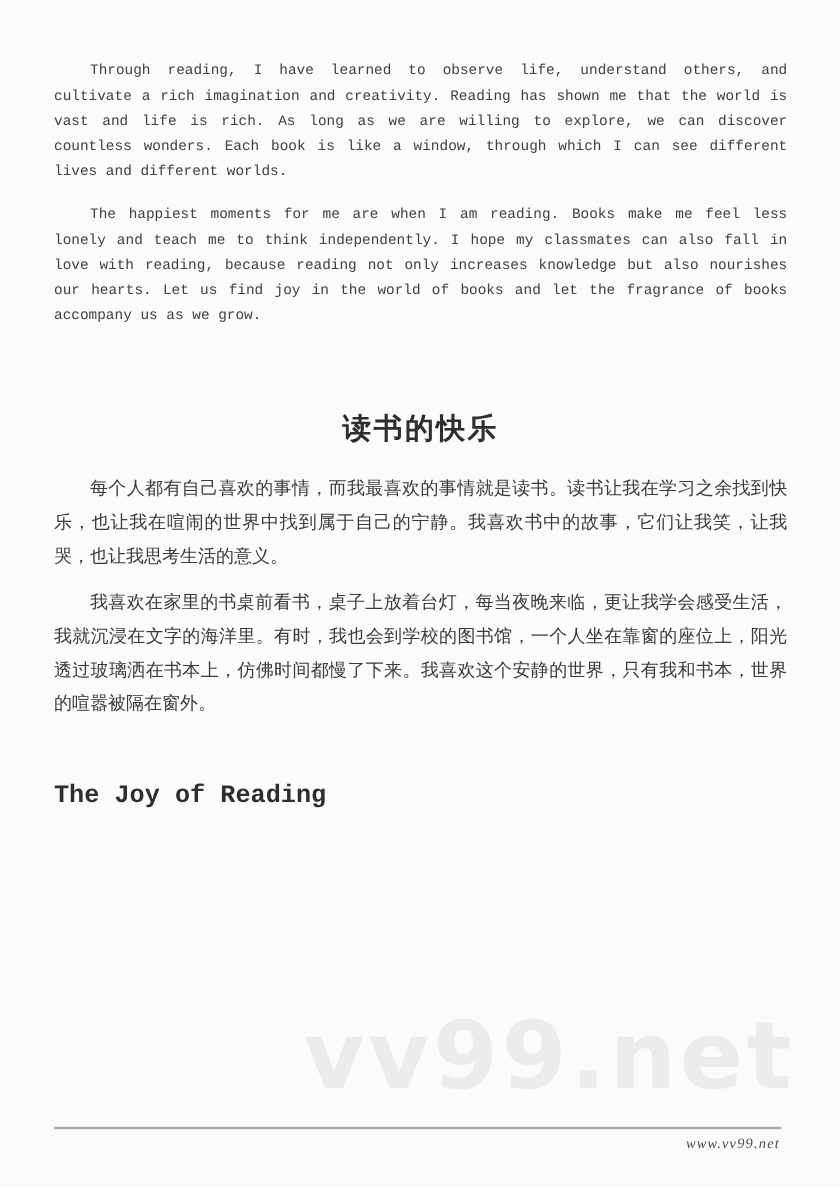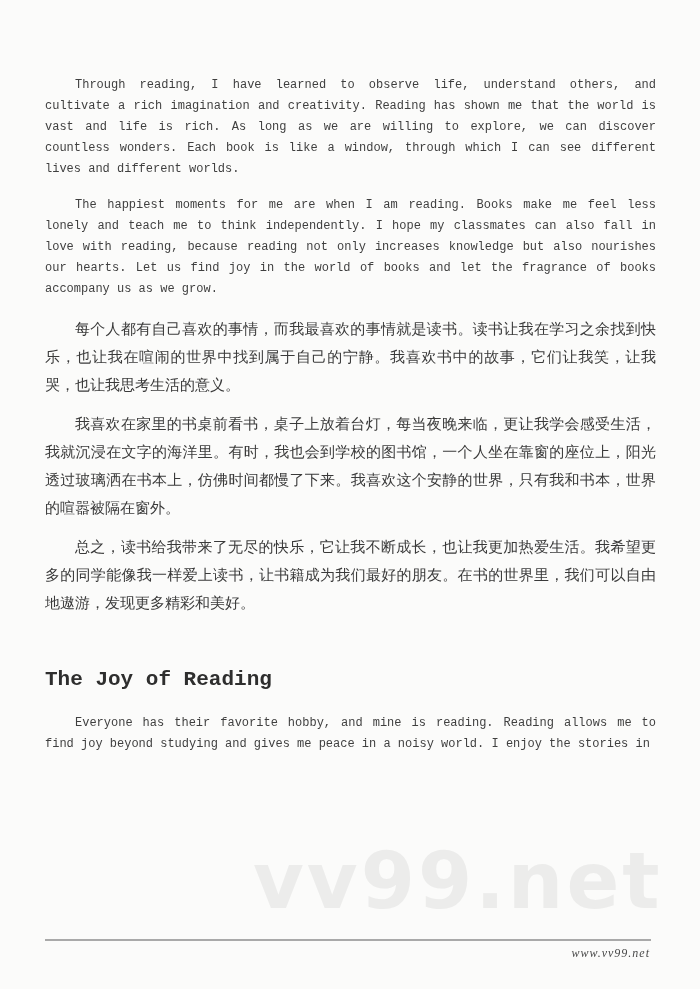--- a/index.html
+++ b/index.html
@@ -22,21 +22,21 @@
   
   .en-para {
     font-family: "Liberation Mono", "DejaVu Sans Mono", monospace;
     font-size: 12px;
     line-height: 21px;
     color: #3f3f3f;
     text-align: justify;
     text-indent: 2.5em;
     margin: 0 0 15px 0;
   }
-  .en-top { padding-top: 75px; }
+  .en-top { padding-top: 49px; }
   
   .zh-title {
     font-family: "Liberation Sans", "DejaVu Sans", sans-serif;
     font-size: 24px;
     font-weight: bold;
     color: #2e2e2e;
     text-align: center;
     letter-spacing: 2px;
     line-height: 32px;
     margin: 68px 0 20px 0;
@@ -102,28 +102,27 @@
   </div>
 
   <div class="content">
 
     <div class="en-top">
       <p class="en-para">Through reading, I have learned to observe life, understand others, and cultivate a rich imagination and creativity. Reading has shown me that the world is vast and life is rich. As long as we are willing to explore, we can discover countless wonders. Each book is like a window, through which I can see different lives and different worlds.</p>
       <p class="en-para">The happiest moments for me are when I am reading. Books make me feel less lonely and teach me to think independently. I hope my classmates can also fall in love with reading, because reading not only increases knowledge but also nourishes our hearts. Let us find joy in the world of books and let the fragrance of books accompany us as we grow.</p>
     </div>
 
     <div>
+      <h1 class="zh-title">读书的快乐</h1>
       <p class="zh-para">每个人都有自己喜欢的事情，而我最喜欢的事情就是读书。读书让我在学习之余找到快乐，也让我在喧闹的世界中找到属于自己的宁静。我喜欢书中的故事，它们让我笑，让我哭，也让我思考生活的意义。</p>
       <p class="zh-para">我喜欢在家里的书桌前看书，桌子上放着台灯，每当夜晚来临，更让我学会感受生活，我就沉浸在文字的海洋里。有时，我也会到学校的图书馆，一个人坐在靠窗的座位上，阳光透过玻璃洒在书本上，仿佛时间都慢了下来。我喜欢这个安静的世界，只有我和书本，世界的喧嚣被隔在窗外。</p>
-      <p class="zh-para">总之，读书给我带来了无尽的快乐，它让我不断成长，也让我更加热爱生活。我希望更多的同学能像我一样爱上读书，让书籍成为我们最好的朋友。在书的世界里，我们可以自由地遨游，发现更多精彩和美好。</p>
     </div>
 
     <div>
       <h2 class="en-title">The Joy of Reading</h2>
-      <p class="en-para">Everyone has their favorite hobby, and mine is reading. Reading allows me to find joy beyond studying and gives me peace in a noisy world. I enjoy the stories in</p>
     </div>
 
   </div>
 
   <div class="footer-rule"></div>
   <div class="footer-site">www.vv99.net</div>
 
 </div>
 
 </body></html>

